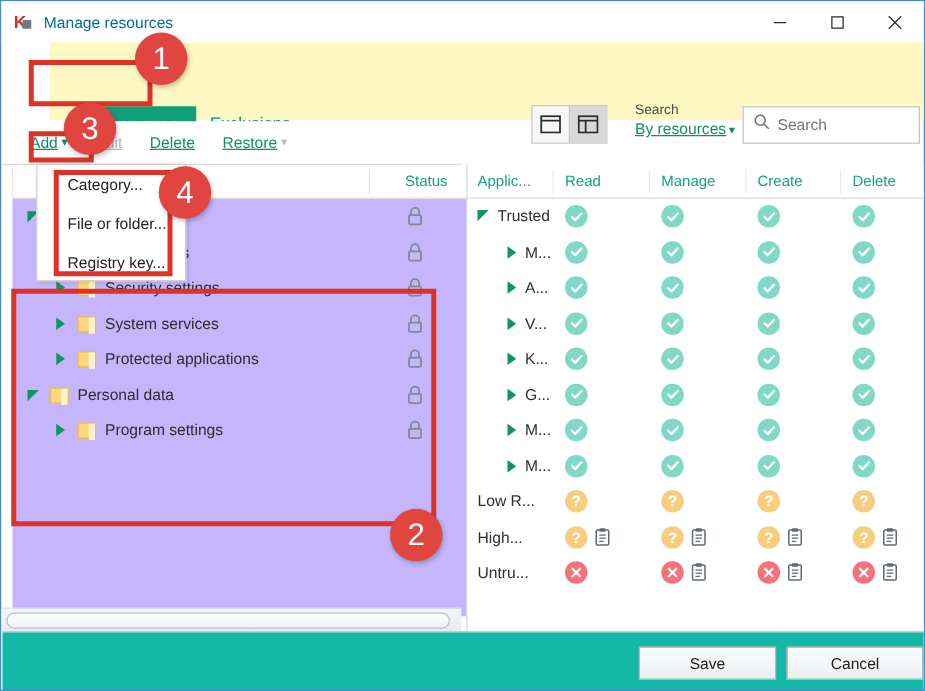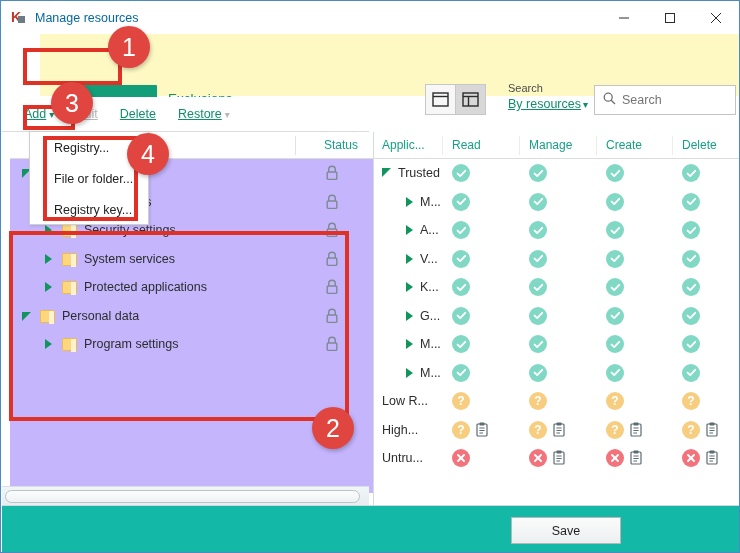--- a/index.html
+++ b/index.html
@@ -673,26 +673,27 @@
               <line x1="3.4" y1="6" x2="8.6" y2="6" stroke="#5d6b73" stroke-width="1"></line>
               <line x1="3.4" y1="8.5" x2="8.6" y2="8.5" stroke="#5d6b73" stroke-width="1"></line>
               <line x1="3.4" y1="11" x2="7" y2="11" stroke="#5d6b73" stroke-width="1"></line>
             </svg></span>
         </div>
       </div>
   </div>
 
   <div class="bottombar">
     <div class="btn" id="btn-save">Save</div>
+    <div class="btn" id="btn-cancel">Cancel</div>
   </div>
 
   <div class="dropdown">
     <div id="dd-items">
         <div class="dd-item">
-          <span>Registry...</span>
+          <span>Category...</span>
         </div>
         <div class="dd-item">
           <span>File or folder...</span>
         </div>
         <div class="dd-item">
           <span>Registry key...</span>
         </div>
       </div>
   </div>
 

